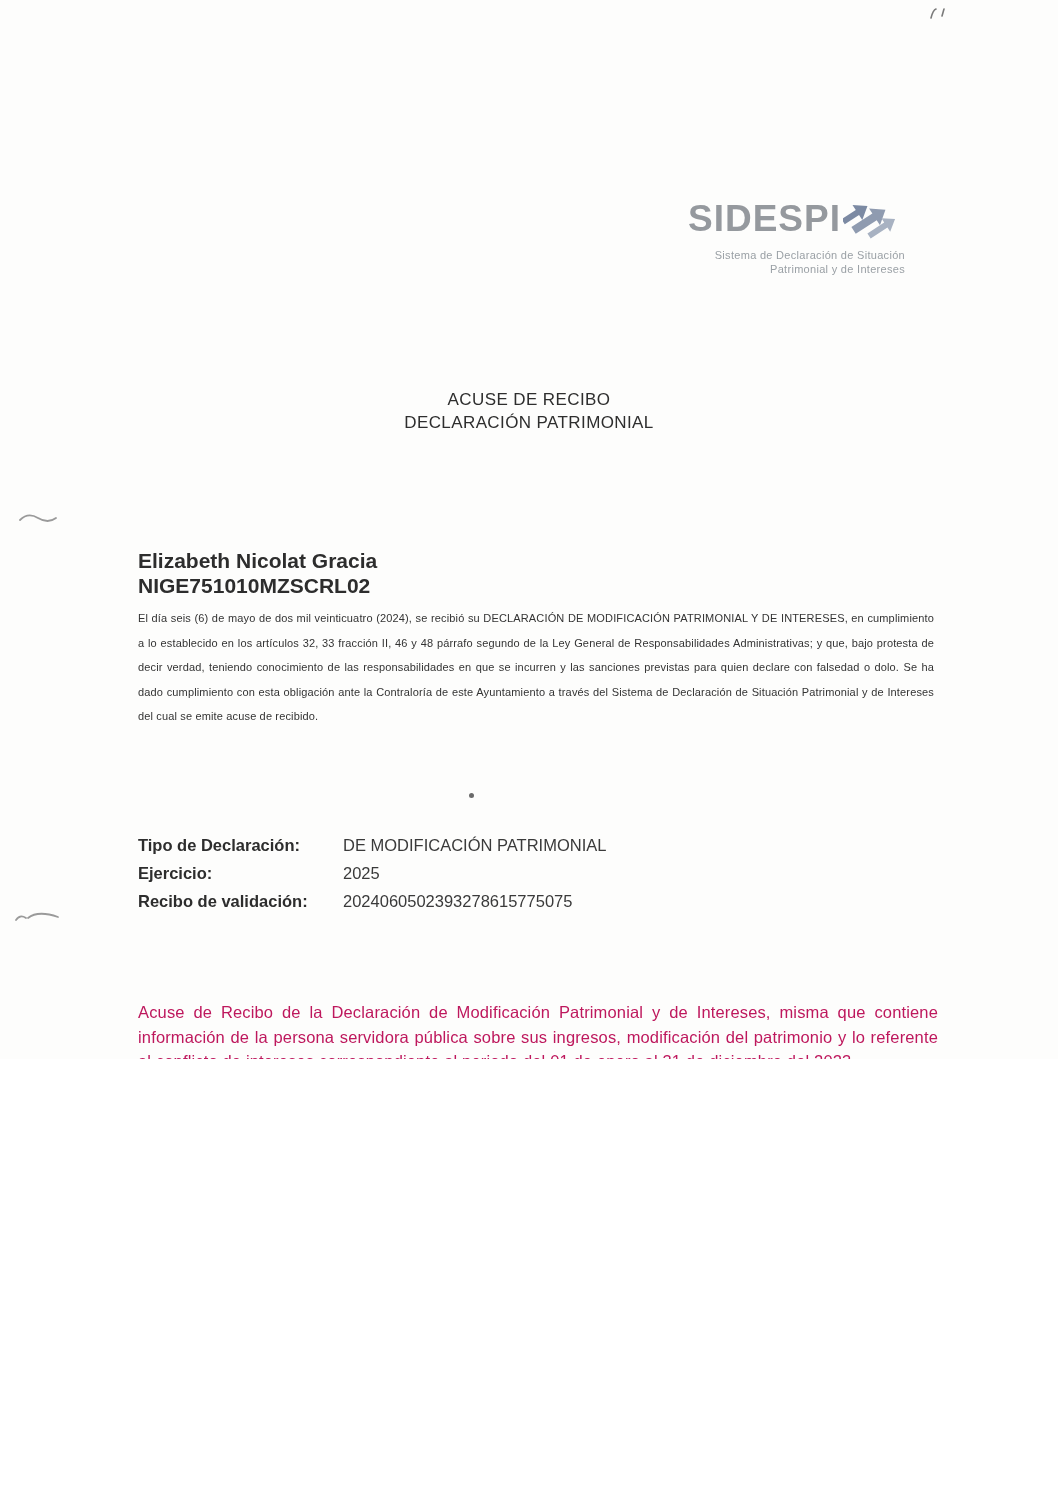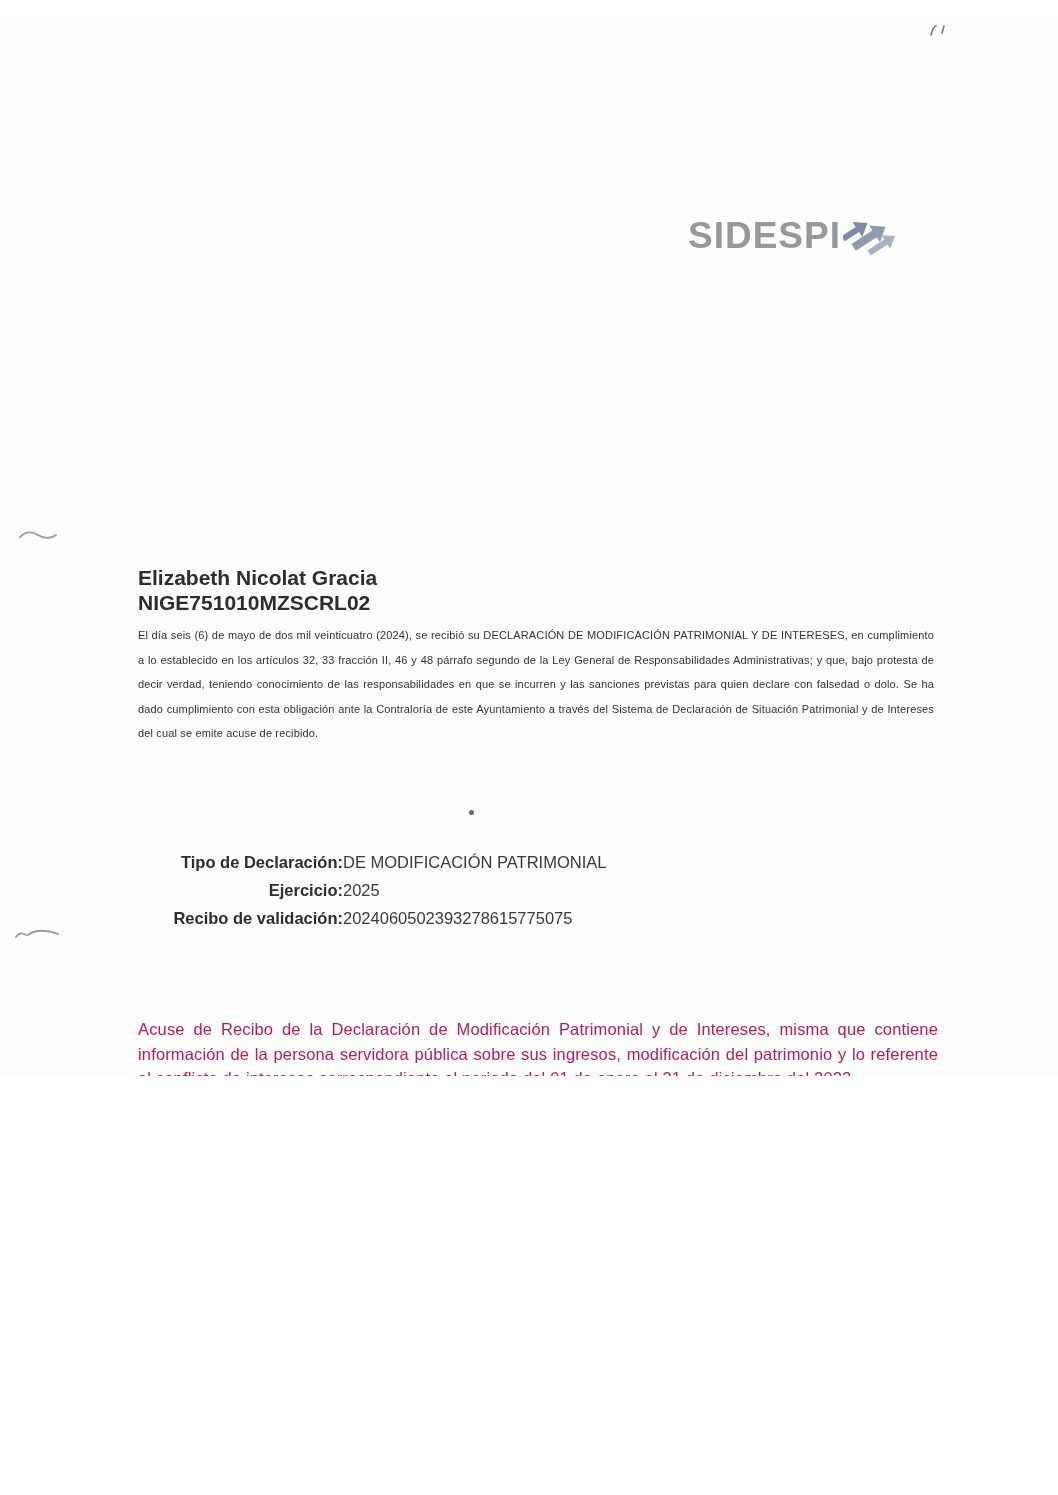--- a/index.html
+++ b/index.html
@@ -3,21 +3,21 @@
 <meta charset="utf-8">
 <style>
   * { margin: 0; padding: 0; box-sizing: border-box; }
   html, body { background: #ffffff; }
   body { font-family: "Liberation Sans", sans-serif; }
 
   .page {
     position: relative;
     width: 1058px;
     height: 1059px;
-    margin: 17px auto;
+    margin: 0 auto;
     background: #fdfdfc;
     overflow: hidden;
     color: #3b3b3b;
   }
 
   
   .logo {
     position: absolute;
     top: 192px;
     left: 655px;
@@ -83,21 +83,20 @@
   }
 
   
   .fields {
     position: absolute;
     top: 831px;
     left: 138px;
     width: 700px;
     font-size: 16.5px;
     color: #333333;
-    text-align: right;
   }
   .field-row {
     display: flex;
     line-height: 28px;
   }
   .field-label {
     width: 205px;
     font-weight: bold;
     color: #2d2d2d;
     flex: 0 0 auto;
@@ -181,22 +180,30 @@
       <span>
         <svg width="62" height="48" viewBox="0 0 62 48">
           <g transform="rotate(-33 31 24)">
             <path d="M2 9 h17 v-6 l12 9 -12 9 v-6 H2 z" fill="#7c8aa3"></path>
             <path d="M6 21 h25 v-6 l13 10 -13 10 v-6 H6 z" fill="#8f9bb0"></path>
             <path d="M16 35 h20 v-5 l11 8 -11 8 v-5 H16 z" fill="#a8b2c2"></path>
           </g>
         </svg>
       </span>
     </div>
-  </div>
-
+    <div class="logo-tagline">
+      <div>Sistema de Declaración de Situación</div>
+      <div>Patrimonial y de Intereses</div>
+    </div>
+  </div>
+
+  <div class="doc-title">
+    <div>ACUSE DE RECIBO</div>
+    <div>DECLARACIÓN PATRIMONIAL</div>
+  </div>
 
   <div class="recipient">
     <div>Elizabeth Nicolat Gracia</div>
     <div>NIGE751010MZSCRL02</div>
   </div>
 
   <p class="body-par">El día seis (6) de mayo de dos mil veinticuatro (2024), se recibió su DECLARACIÓN DE MODIFICACIÓN PATRIMONIAL Y DE INTERESES, en cumplimiento a lo establecido en los artículos 32, 33 fracción II, 46 y 48 párrafo segundo de la Ley General de Responsabilidades Administrativas; y que, bajo protesta de decir verdad, teniendo conocimiento de las responsabilidades en que se incurren y las sanciones previstas para quien declare con falsedad o dolo. Se ha dado cumplimiento con esta obligación ante la Contraloría de este Ayuntamiento a través del Sistema de Declaración de Situación Patrimonial y de Intereses del cual se emite acuse de recibido.</p>
 
   <div class="fields">
     <div class="field-row">

